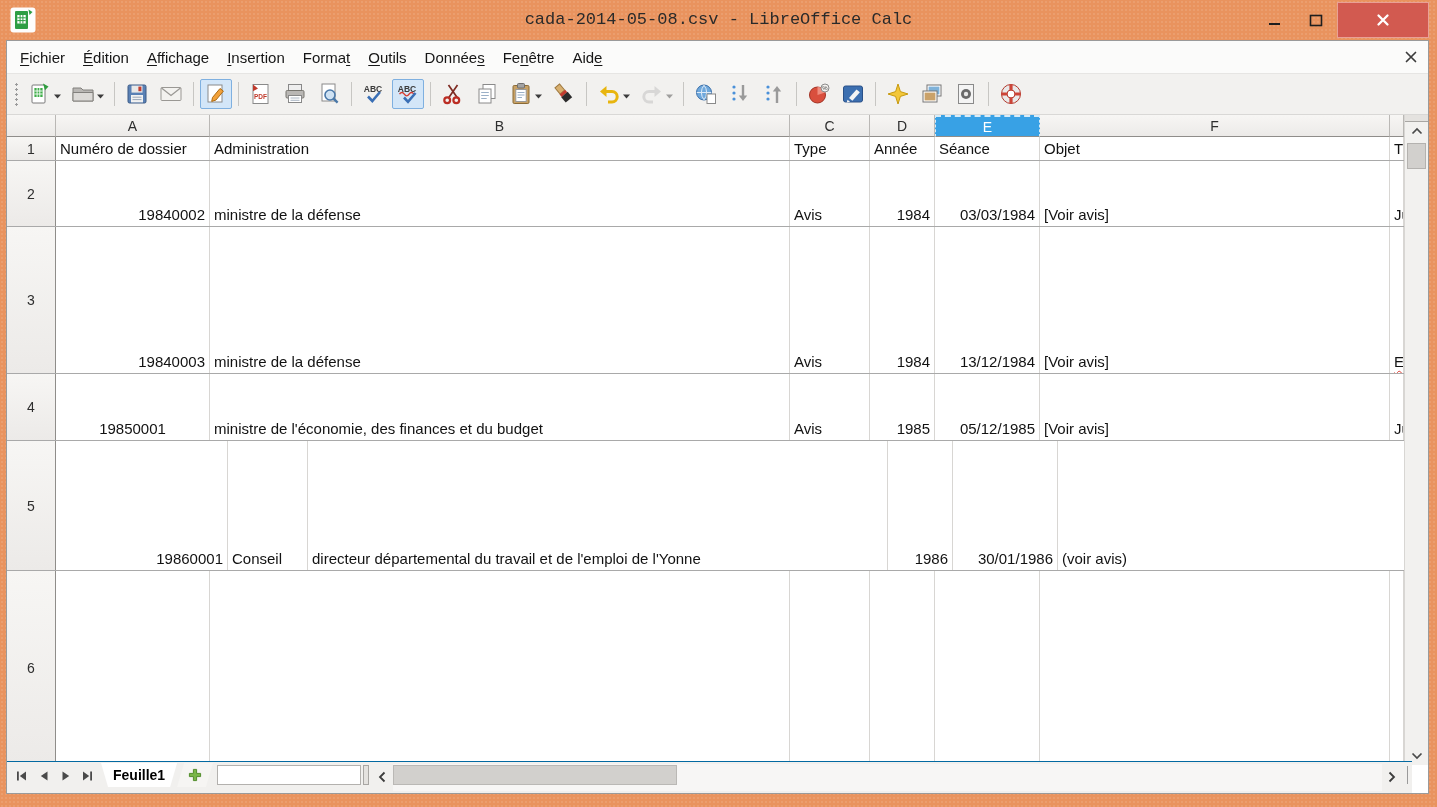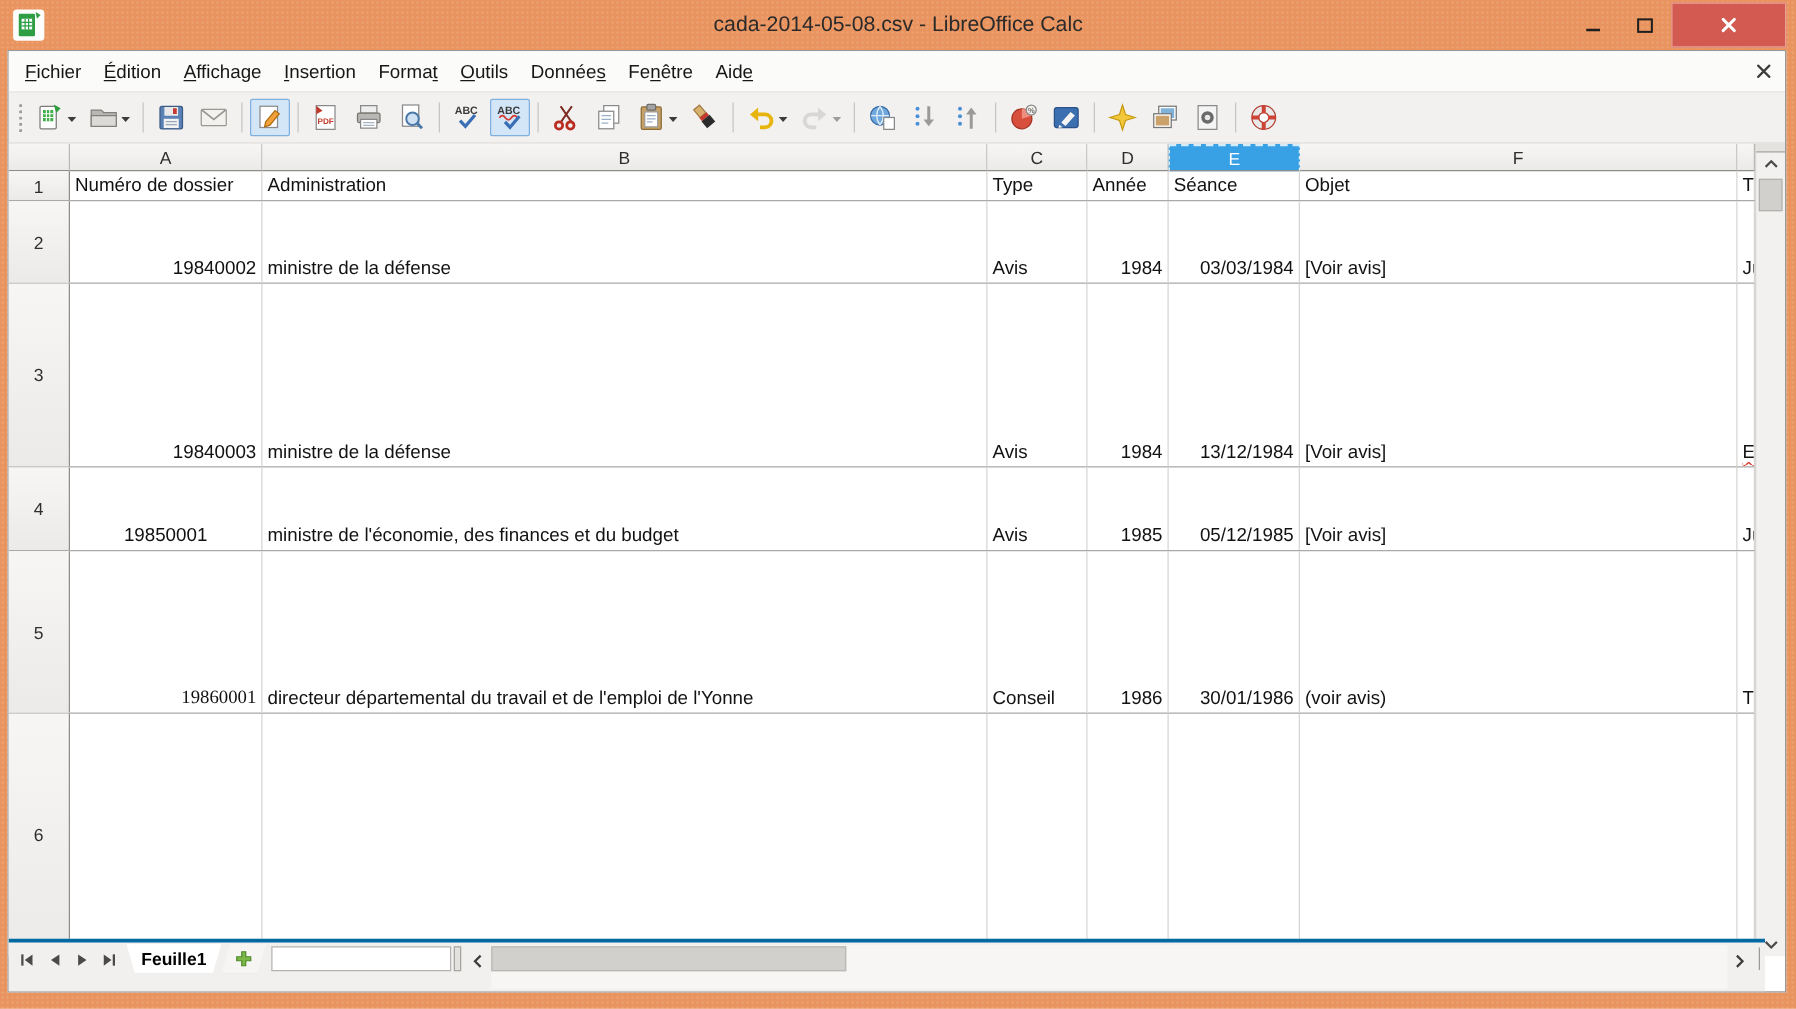--- a/index.html
+++ b/index.html
@@ -5,21 +5,21 @@
   html,body{margin:0;padding:0;width:1437px;height:807px;overflow:hidden;
     font-family:"Liberation Sans",sans-serif;-webkit-font-smoothing:antialiased;}
   *{box-sizing:border-box;}
   .window{position:absolute;inset:0;background:#e9935e;
     background-image:radial-gradient(rgba(255,255,255,.10) 1px,transparent 1.2px);
     background-size:4px 4px;}
   
   .titlebar{position:absolute;top:0;left:0;right:0;height:40px;}
   .app-icon{position:absolute;left:10px;top:7px;width:26px;height:26px;}
   .win-title{position:absolute;left:0;right:0;top:0;height:40px;line-height:40px;
-    text-align:center;font-size:17px;color:#2a2a2a;}
+    text-align:center;font-size:17px;color:#2a2a2a;font-family:Liberation Mono, monospace;}
   .win-controls{position:absolute;right:8px;top:1px;height:38px;display:flex;align-items:center;}
   .win-btn{width:42px;height:36px;display:flex;align-items:center;justify-content:center;}
   .win-btn.close{width:92px;background:#d25a50;border:1px solid #e9a196;}
   
   .content{position:absolute;top:40px;left:6px;right:8px;bottom:13px;background:#fff;
     border:1px solid #9a9a9a;}
   
   .menubar{position:absolute;top:0;left:0;right:0;height:32px;background:#fbfbfa;
     display:flex;align-items:center;padding-left:4px;font-size:15px;color:#161616;}
   .menu-item{padding:5px 9px;cursor:default;}
@@ -59,22 +59,22 @@
   .squiggle{text-decoration:underline;text-decoration-style:wavy;
     text-decoration-color:#e03c31;text-decoration-thickness:1px;text-underline-offset:3px;}
   
   .vscroll{position:absolute;top:74px;right:0;width:24px;bottom:28px;background:#f2f1ef;
     border-left:1px solid #d8d6d3;}
   .vsplit{position:absolute;top:0;left:0;right:0;height:7px;background:#e4e2df;
     border-bottom:1px solid #a8a6a3;}
   .sbtn{position:absolute;left:0;right:0;height:18px;display:flex;align-items:center;justify-content:center;}
   .vthumb{position:absolute;left:2px;right:2px;top:28px;height:26px;background:#d2d0cd;border:1px solid #b4b2af;}
   
-  .bottombar{position:absolute;left:0;right:16px;bottom:0;height:42px;background:#f1f0ee;
-    border-top:3px solid #0369a1;}
+  .bottombar{position:absolute;left:0;right:16px;bottom:0;height:32px;background:#f1f0ee;
+    border-top:1px solid #0369a1;}
   .navbtn{position:absolute;top:3px;width:21px;height:21px;display:flex;align-items:center;justify-content:center;}
   .sheettab{position:absolute;top:1px;height:24px;background:#fff;display:flex;
     align-items:center;justify-content:center;font-size:14px;font-weight:bold;color:#000;
     clip-path:polygon(0 0,100% 0,calc(100% - 7px) 100%,7px 100%);
     filter:drop-shadow(0 0 1px #8a8a8a);padding:0 12px;}
   .addtab{position:absolute;top:1px;height:24px;width:36px;background:#f6f5f3;
     display:flex;align-items:center;justify-content:center;
     clip-path:polygon(7px 0,100% 0,calc(100% - 7px) 100%,0 100%);
     filter:drop-shadow(0 0 1px #9a9a9a);}
   .tabstrip{position:absolute;top:3px;height:20px;background:#fff;border:1px solid #b3b1ae;}
@@ -451,28 +451,28 @@
           </div>
           <div class="cell" style="width: 350px;">
             <span>[Voir avis]</span>
           </div>
           <div class="cell" style="width: 14px;">
             <span>Ju</span>
           </div>
         </div>
         <div class="grow" style="height: 130px;">
           <div class="rowhdr">5</div>
-          <div class="cell num" style="width: 154px; font-family: Liberation Serif, serif;">
+          <div class="cell num" style="width: 172px;">
             <span>19860001</span>
+          </div>
+          <div class="cell" style="width: 80px;">
+            <span>Conseil</span>
           </div>
           <div class="cell" style="width: 580px;">
             <span>directeur départemental du travail et de l'emploi de l'Yonne</span>
-          </div>
-          <div class="cell" style="width: 80px;">
-            <span>Conseil</span>
           </div>
           <div class="cell num" style="width: 65px;">
             <span>1986</span>
           </div>
           <div class="cell num" style="width: 105px;">
             <span>30/01/1986</span>
           </div>
           <div class="cell" style="width: 350px;">
             <span>(voir avis)</span>
           </div>

